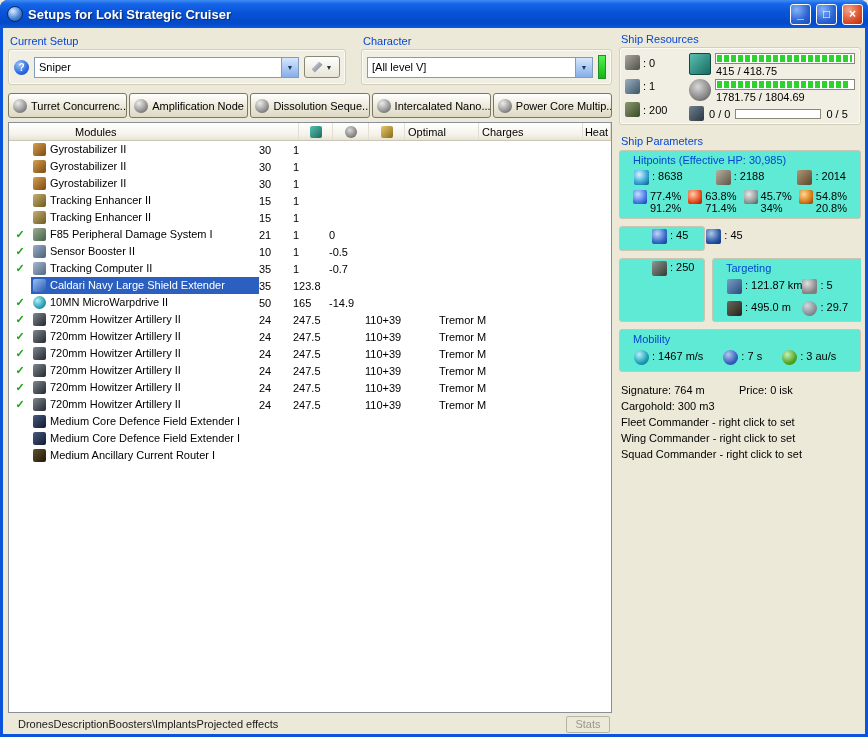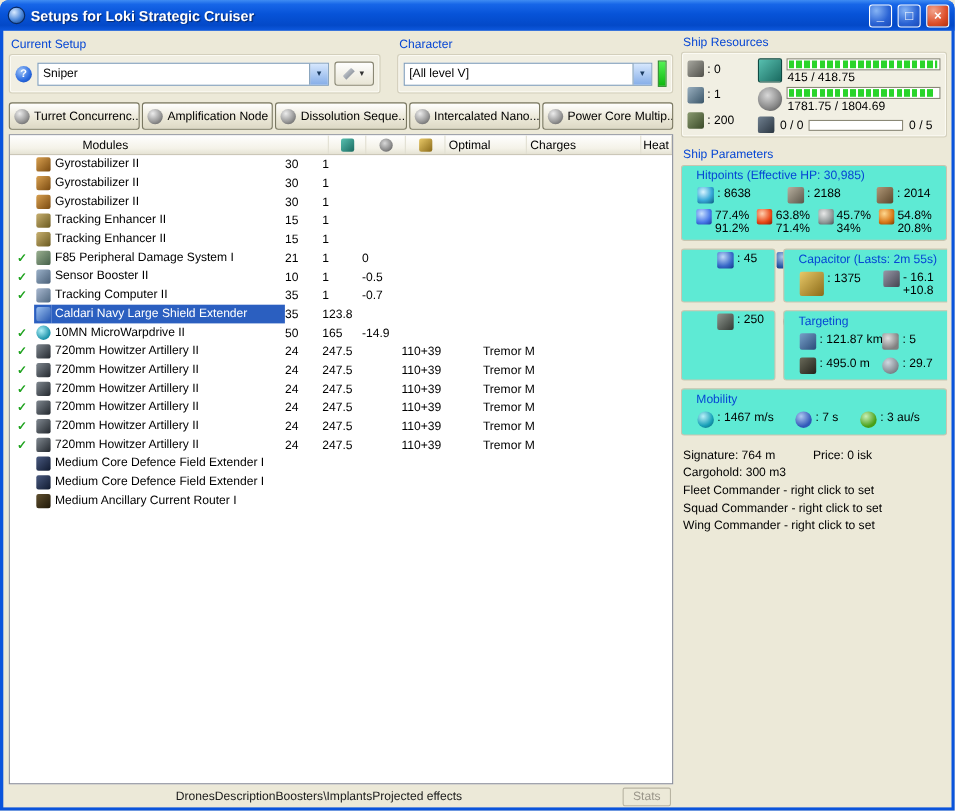--- a/index.html
+++ b/index.html
@@ -94,21 +94,21 @@
   .i-sebo { background:linear-gradient(135deg,#9ab0c8,#4a6078); }
   .i-tc { background:linear-gradient(135deg,#a8b8d0,#506880); }
   .i-shieldext { background:linear-gradient(135deg,#9ac0f0,#2858b0); }
   .i-mwd { background:radial-gradient(circle at 35% 35%, #aef0f8, #1890a8 70%); border-radius:50%; }
   .i-arty { background:linear-gradient(135deg,#808890,#23282e); }
   .i-rigshield { background:linear-gradient(135deg,#4a5a80,#101a30); }
   .i-rigacr { background:linear-gradient(135deg,#605030,#201808); }
 
   
   .bottom-bar { height:21px; flex:0 0 21px; display:flex; align-items:center; padding:2px 2px 1px; }
-  .btabs { width:552px; display:flex; justify-content:center; padding-left:8px; }
+  .btabs { width:552px; display:flex; justify-content:flex-start; padding-left:8px; }
   .btab { white-space:nowrap; color:#1a1a1a; }
   .stats-btn { margin-left:auto; width:44px; height:17px; border:1px solid #b8b4a2; border-radius:2px;
     color:#9a968a; background:#ece9d8; text-align:center; line-height:15px; }
 
   
   .res-box { display:flex; gap:8px; height:78px; margin-bottom:2px; }
   .res-left { width:58px; display:flex; flex-direction:column; justify-content:space-between; padding:2px 0; }
   .res-item { display:flex; align-items:center; gap:3px; }
   .res-right { flex:1; display:flex; flex-direction:column; gap:2px; }
   .res-row { display:flex; align-items:flex-start; gap:4px; }
@@ -652,36 +652,20 @@
           <div class="pb-label">Defence</div>
           <div class="vline">
               <span class="picon i-defence"></span>
               <span>: 45</span>
             </div>
           <div class="vline">
               <span class="picon i-defence2"></span>
               <span>: 45</span>
             </div>
         </div>
-        <div class="param-box cap-box">
-          <div class="pb-label">Capacitor (Lasts: 2m 55s)</div>
-          <div class="cap-content">
-            <span class="vline">
-                <span class="picon lg i-capacitor"></span>
-                <span>: 1375</span>
-              </span>
-            <span class="vline">
-                <span class="picon i-capdelta"></span>
-                <span class="stack">
-                  <span>- 16.1</span>
-                  <span>+10.8</span>
-                </span>
-              </span>
-          </div>
-        </div>
       </div>
 
       <div class="pb-row">
         <div class="param-box fire-box">
           <div class="pb-label">Firepower</div>
           <div class="vline">
               <span class="picon i-firepower"></span>
               <span>: 250</span>
             </div>
           <div class="vline">
@@ -730,19 +714,19 @@
         </div>
       </div>
 
       <div class="info-block">
         <div class="info-line1">
           <span class="info-sig">Signature: 764 m</span>
           <span>Price: 0 isk</span>
         </div>
         <div>Cargohold: 300 m3</div>
         <div>Fleet Commander - right click to set</div>
+        <div>Wing Commander - right click to set</div>
         <div>Squad Commander - right click to set</div>
-        <div>Wing Commander - right click to set</div>
       </div>
 
     </div>
   </div>
 </div>
 
 </body></html>

